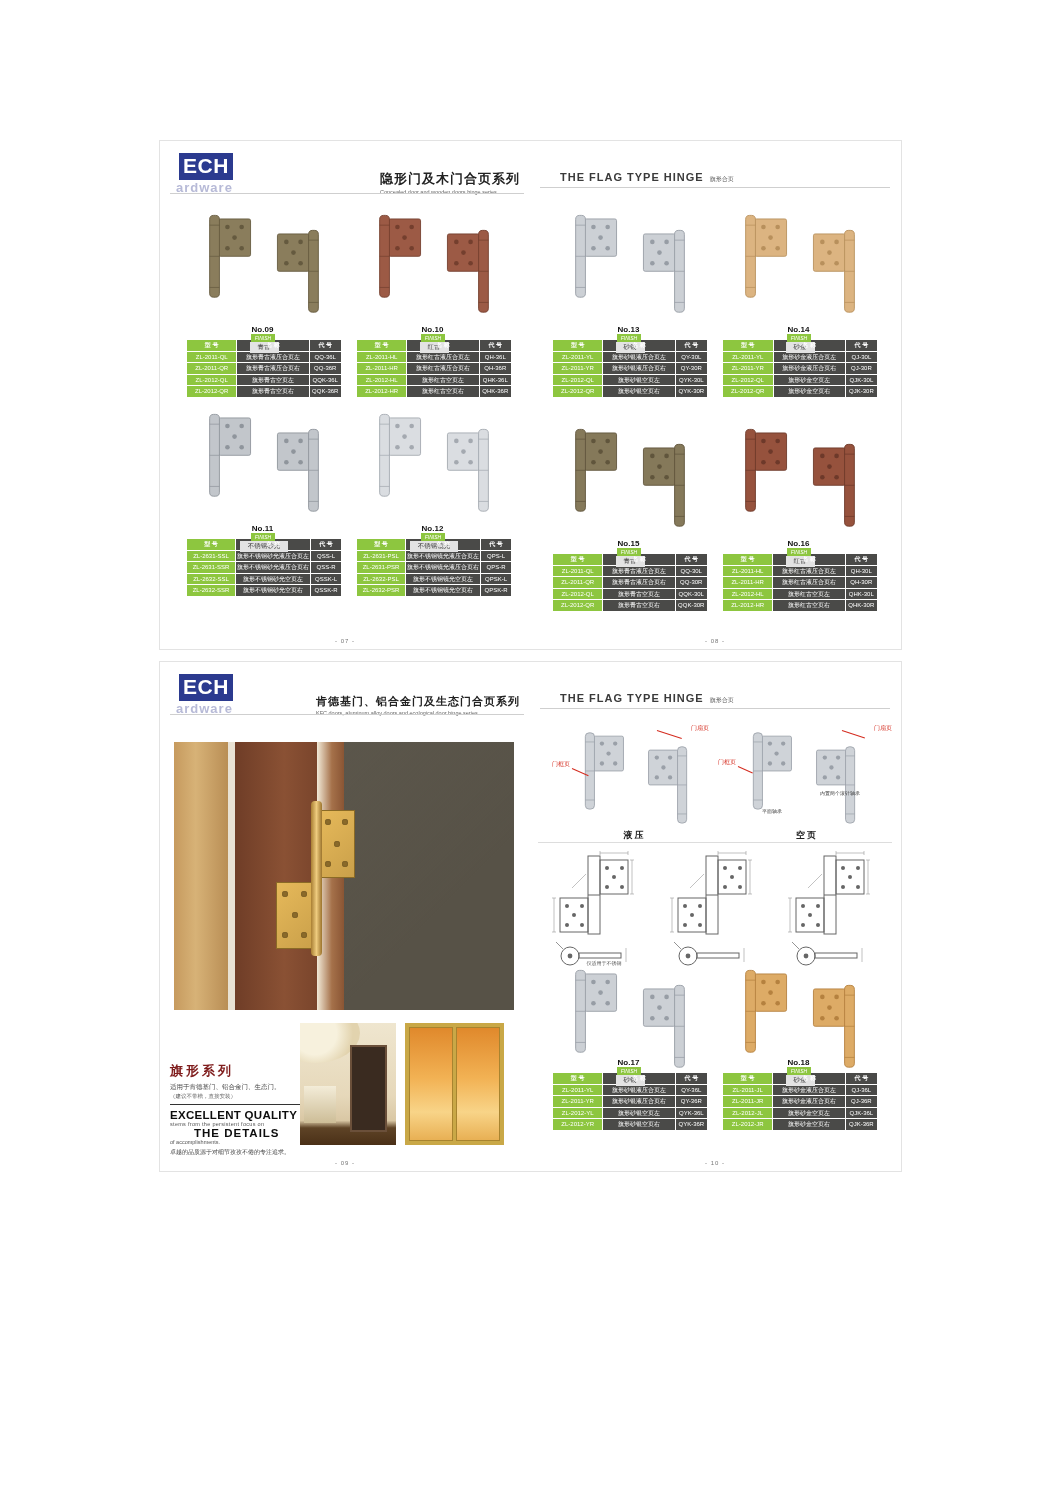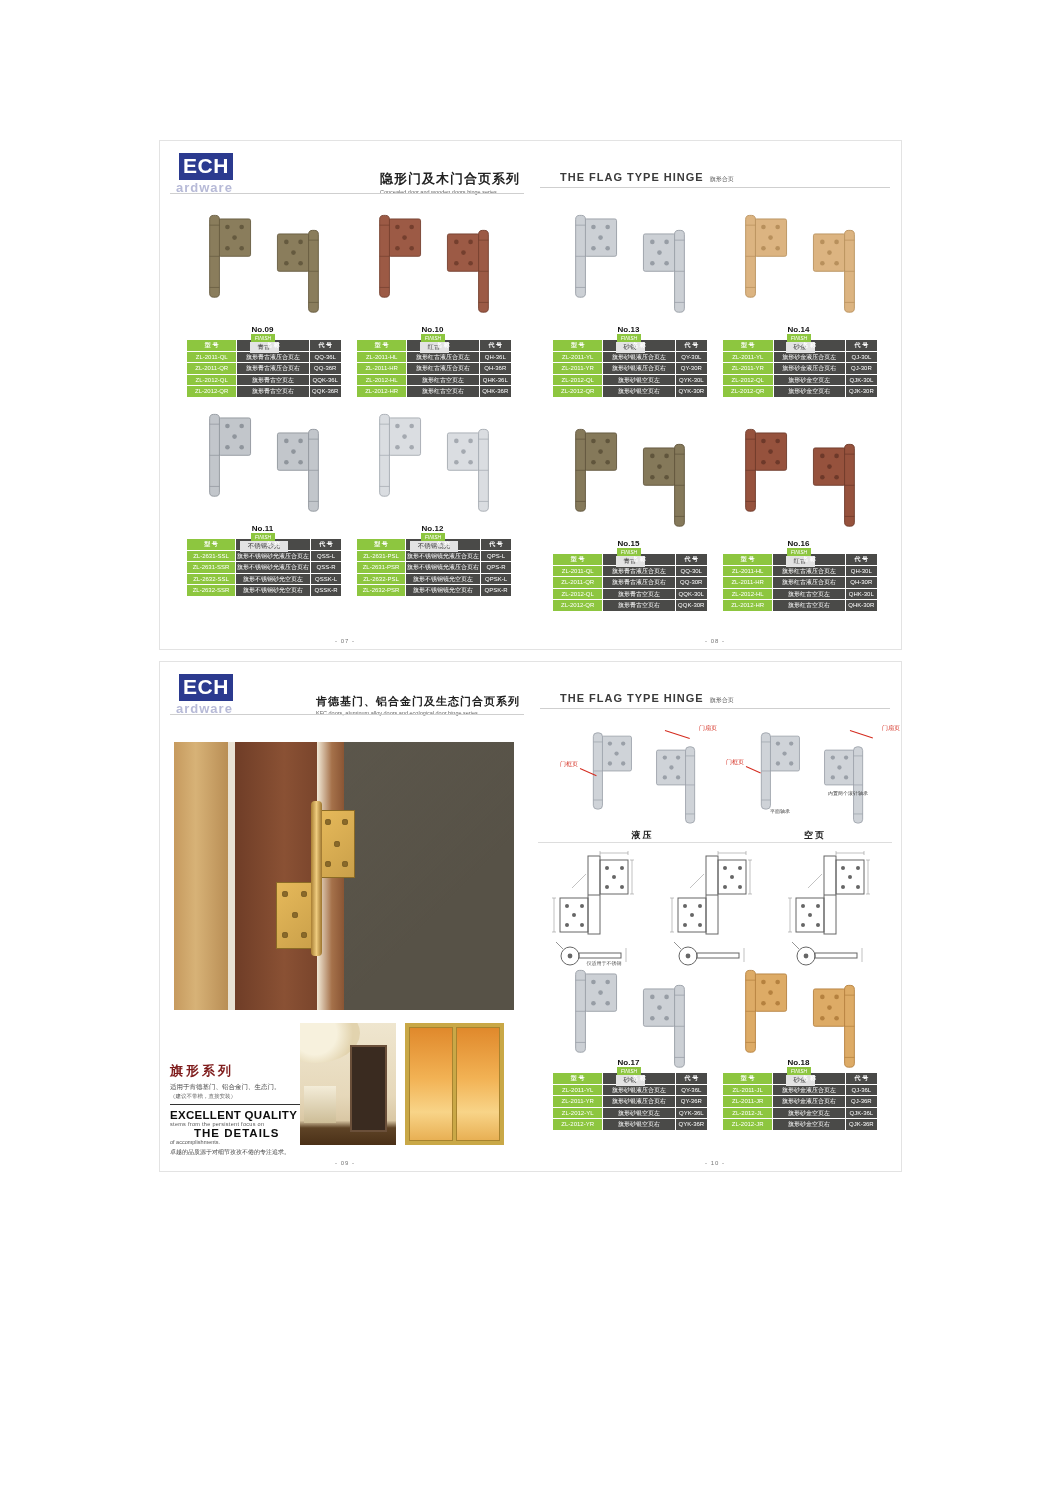--- a/index.html
+++ b/index.html
@@ -61,21 +61,21 @@
   .q-cn{font-size:6px;color:#444;margin-top:3px;}
   .small-photos{position:absolute;left:140px;top:361px;display:flex;gap:9px;}
   .sp1{width:96px;height:122px;position:relative;background:linear-gradient(180deg,#efe6cf 0%,#e6d8ba 60%,#d9c7a4 80%,#5e4326 86%,#4a3017 100%);overflow:hidden;}
   .sp1-arc{position:absolute;left:-30px;top:-20px;width:90px;height:60px;border-radius:50%;background:radial-gradient(circle,#f7f1dd 40%,#e2d3ae 70%);}
   .sp1-door{position:absolute;left:52%;top:18%;width:34%;height:68%;background:#3a2b20;border:2px solid #6b503a;}
   .sp1-furn{position:absolute;left:4%;top:52%;width:34%;height:30%;background:linear-gradient(180deg,#f3ecd8,#cdbd97);}
   .sp2{width:99px;height:122px;position:relative;background:#c9a847;padding:4px;box-sizing:border-box;}
   .sp2-glass{display:flex;height:100%;gap:3px;}
   .sp2-pane{flex:1;background:linear-gradient(180deg,#e0892c 0%,#f2b254 45%,#f8d488 75%,#e8b054 100%);border:1px solid #a8842f;}
   
-  .callout-area{position:absolute;top:62px;left:16px;right:6px;height:118px;}
+  .callout-area{position:absolute;top:62px;left:8px;right:6px;height:118px;}
   .co-group{position:absolute;top:0;height:100%;}
   .co-hydraulic{left:14px;width:165px;}
   .co-hollow{left:180px;width:178px;}
   .co-caption{position:absolute;bottom:0;left:0;right:0;text-align:center;font-size:9px;font-weight:bold;color:#222;letter-spacing:2px;}
   .co-label{position:absolute;font-size:6px;color:#d42b1e;white-space:nowrap;}
   .co-label.dark{color:#444;font-size:5px;}
   .co-line{position:absolute;background:#d42b1e;height:1px;transform-origin:left center;}
   .sect-rule{position:absolute;left:8px;right:8px;border-bottom:1px solid #ddd;}
   .drawings{position:absolute;top:188px;left:12px;display:flex;gap:14px;}
   .drawing{width:104px;position:relative;}

